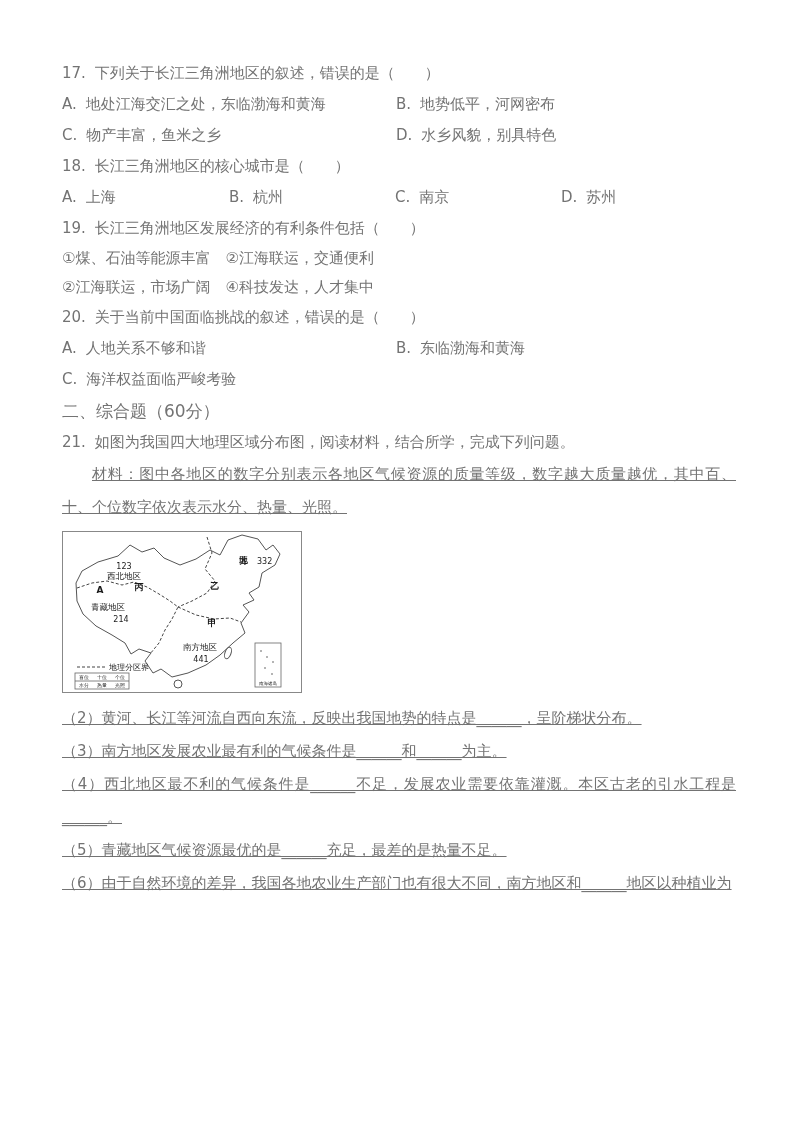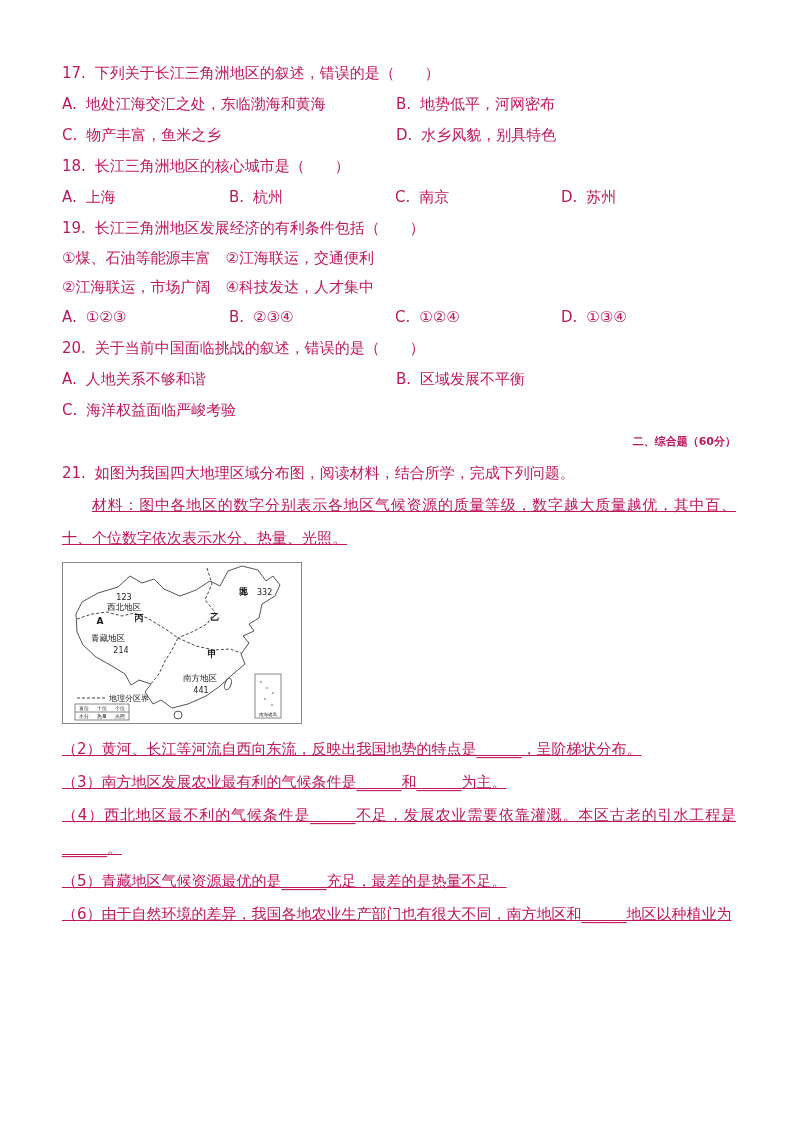--- a/index.html
+++ b/index.html
@@ -1,28 +1,28 @@
 <!DOCTYPE html>
 <html><head>
 <meta charset="utf-8">
 <style>
   html,body { margin:0; padding:0; background:#e8e8e8; }
   .page {
     width:794px; height:1123px; margin:0 auto; background:#ffffff;
     box-sizing:border-box; padding:58px 58px 0 62px;
     font-family:"DejaVu Sans","Liberation Sans",sans-serif;
-    font-size:15px; color:#be185d; overflow:hidden;
+    font-size:15px; color:#737373; overflow:hidden;
   }
   .line { line-height:31px; white-space:nowrap; }
   .sub  { line-height:29px; }
   .qnum { margin-right:9px; }
   .olabel { margin-right:9px; }
   .opts2 { display:grid; grid-template-columns:334px 1fr; }
   .opts4 { display:grid; grid-template-columns:167px 166px 166px 1fr; }
-  .heading { font-weight:bold; font-size:11px; line-height:32px;text-align:right; }
+  .heading { font-weight:normal; font-size:17px; line-height:32px; }
   .wrap { line-height:33px; text-align:justify;text-decoration:underline; }
   .material { text-indent:2em; }
   .map-block { margin:7px 0 9px 0; }
   .map-block svg { display:block; }
   svg text { font-family:"DejaVu Sans","Liberation Sans",sans-serif; fill:#1a1a1a; }
   .rname { font-size:8.5px; }
   .rcode { font-size:8px; }
   .marker { font-size:9px; font-weight:bold; }
   .vtext { writing-mode:vertical-rl; text-orientation:upright; }
   .legend-t { font-size:8px; }
@@ -56,33 +56,27 @@
       <span><span class="olabel">B.</span><span>杭州</span></span>
       <span><span class="olabel">C.</span><span>南京</span></span>
       <span><span class="olabel">D.</span><span>苏州</span></span>
     </div>
   </div>
 
   <div>
     <div class="line"><span class="qnum">19.</span><span>长江三角洲地区发展经济的有利条件包括（　　）</span></div>
     <div class="line sub">①煤、石油等能源丰富　②江海联运，交通便利</div>
     <div class="line sub">②江海联运，市场广阔　④科技发达，人才集中</div>
-    <div class="line opts4">
-      <span><span class="olabel">A.</span><span>①②③</span></span>
-      <span><span class="olabel">B.</span><span>②③④</span></span>
-      <span><span class="olabel">C.</span><span>①②④</span></span>
-      <span><span class="olabel">D.</span><span>①③④</span></span>
-    </div>
   </div>
 
   <div>
     <div class="line"><span class="qnum">20.</span><span>关于当前中国面临挑战的叙述，错误的是（　　）</span></div>
     <div class="line opts2">
       <span><span class="olabel">A.</span><span>人地关系不够和谐</span></span>
-      <span><span class="olabel">B.</span><span>区域发展不平衡</span></span>
+      <span><span class="olabel">B.</span><span>东临渤海和黄海</span></span>
     </div>
     <div class="line opts2">
       <span><span class="olabel">C.</span><span>海洋权益面临严峻考验</span></span>
     </div>
   </div>
 
   <div class="line heading">二、综合题（60分）</div>
 
   <div>
     <div class="line"><span class="qnum">21.</span><span>如图为我国四大地理区域分布图，阅读材料，结合所学，完成下列问题。</span></div>

